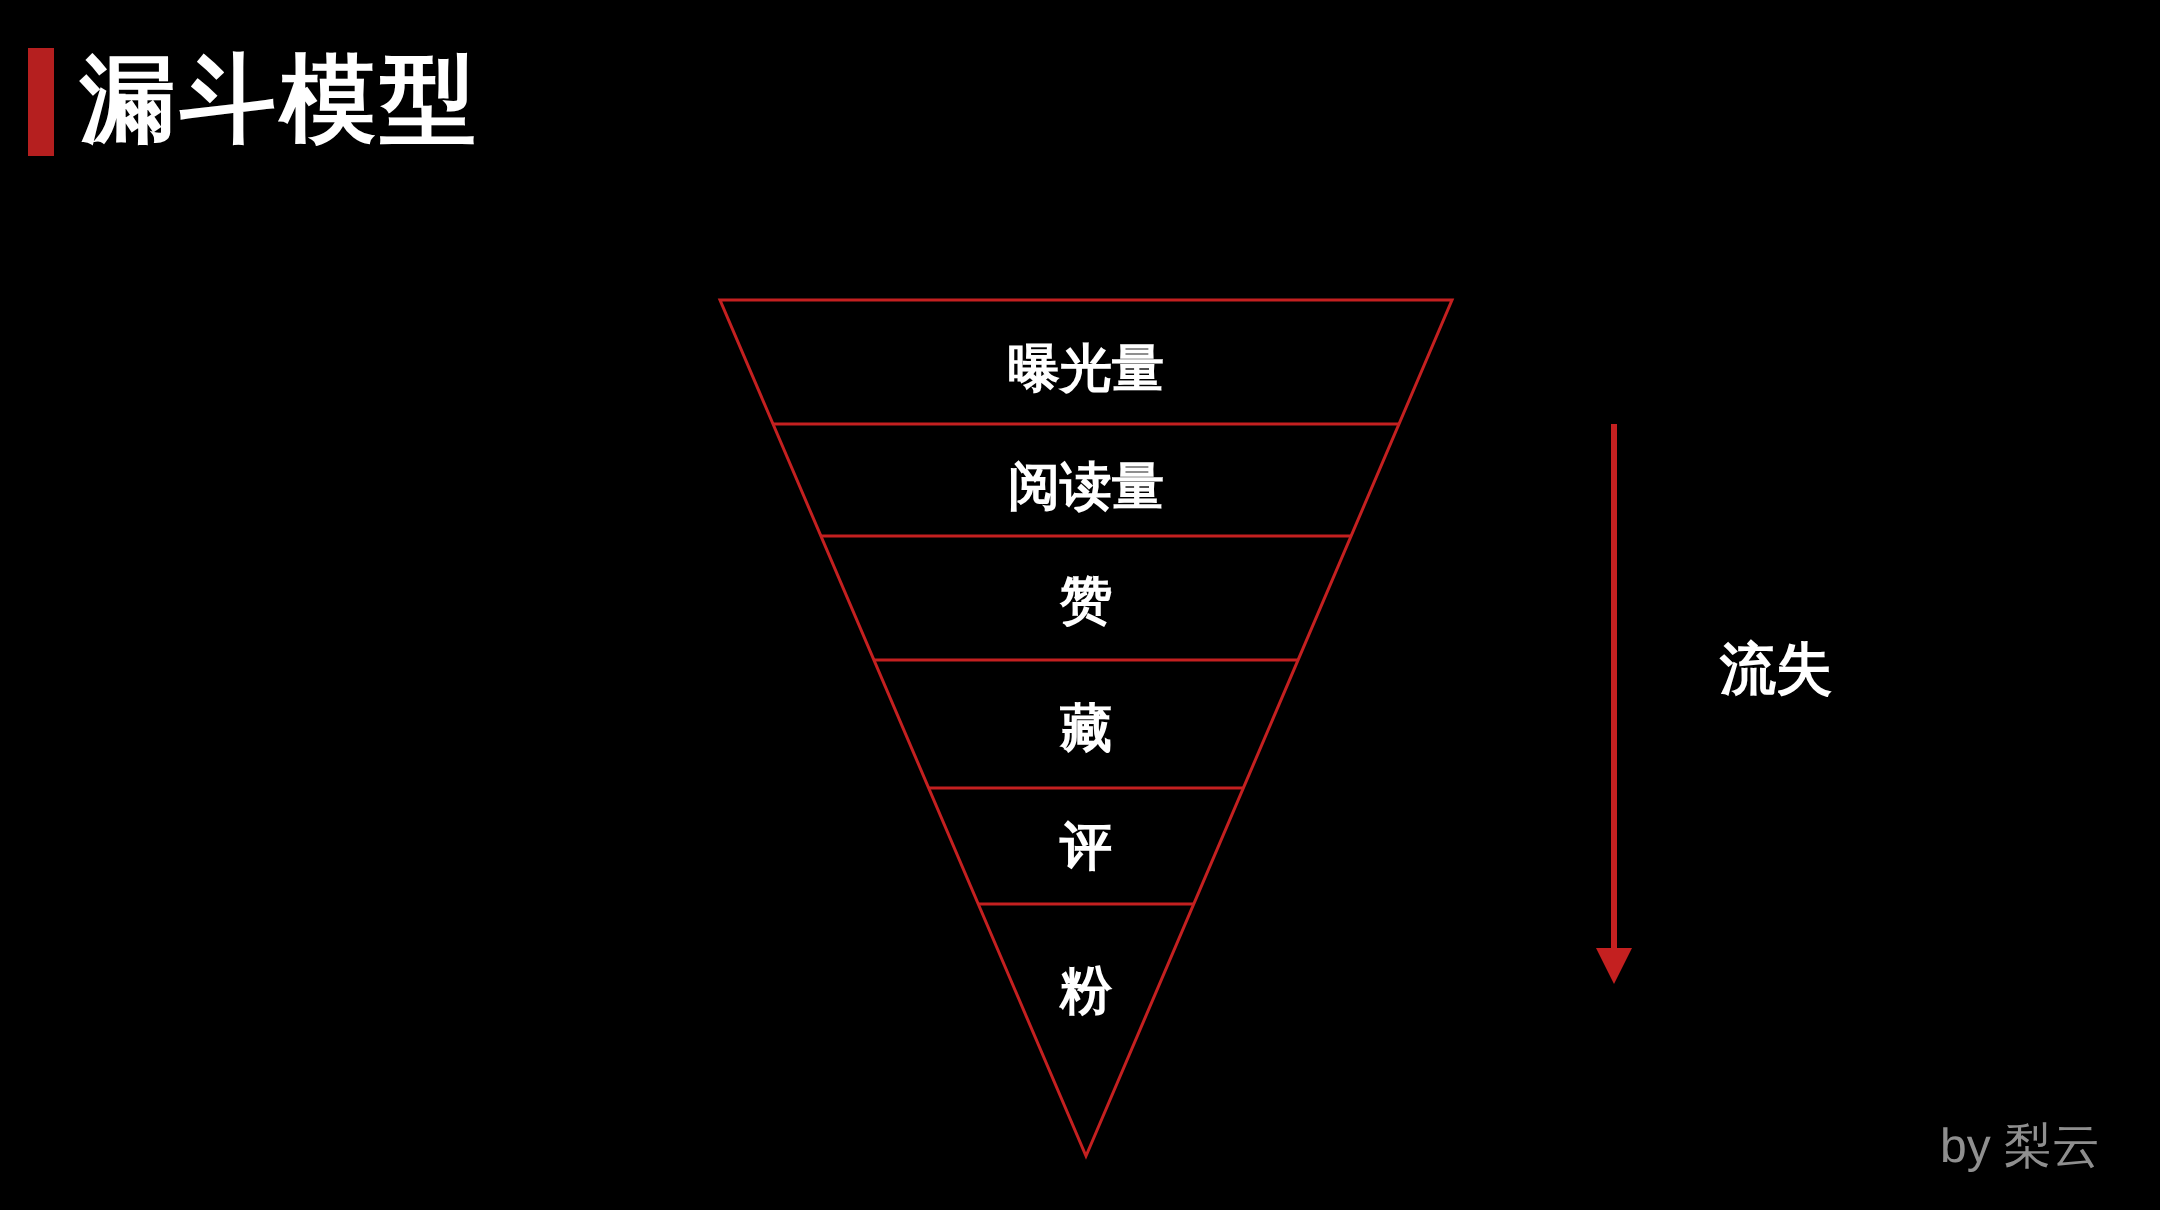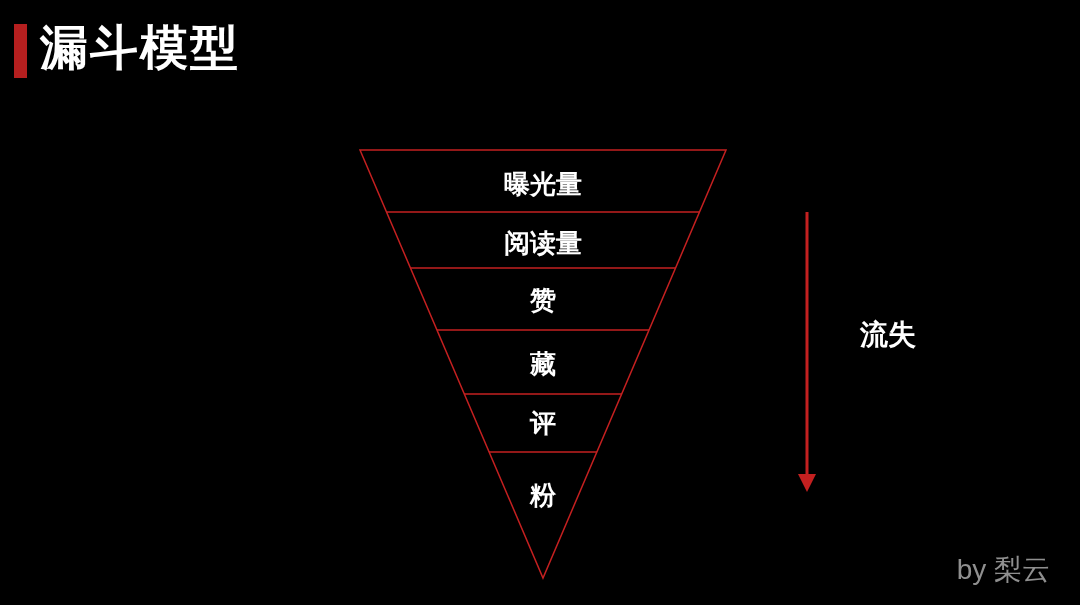--- a/index.html
+++ b/index.html
@@ -10,21 +10,20 @@
     font-family: "Liberation Sans", "DejaVu Sans", sans-serif;
     position: relative;
     overflow: hidden;
   }
   .title-row {
     position: absolute;
     top: 24px;
     left: 14px;
     display: flex;
     align-items: center;
-    font-family: Liberation Mono, monospace;
   }
   .accent-bar {
     width: 13px;
     height: 54px;
     background: #b51f1f;
     margin-right: 13px;
   }
   .page-title {
     color: #ffffff;
     font-size: 48px;
@@ -47,21 +46,21 @@
     fill: #ffffff;
     font-size: 28px;
     font-weight: bold;
     font-family: "Liberation Sans", "DejaVu Sans", sans-serif;
   }
   .watermark {
     position: absolute;
     right: 30px;
     bottom: 16px;
     color: #8f8f8f;
-    font-size: 28px;
+    font-size: 24px;
   }
 </style>
 </head>
 <body>
 
 <div class="title-row">
   <div class="accent-bar"></div>
   <div class="page-title">漏斗模型</div>
 </div>
 

